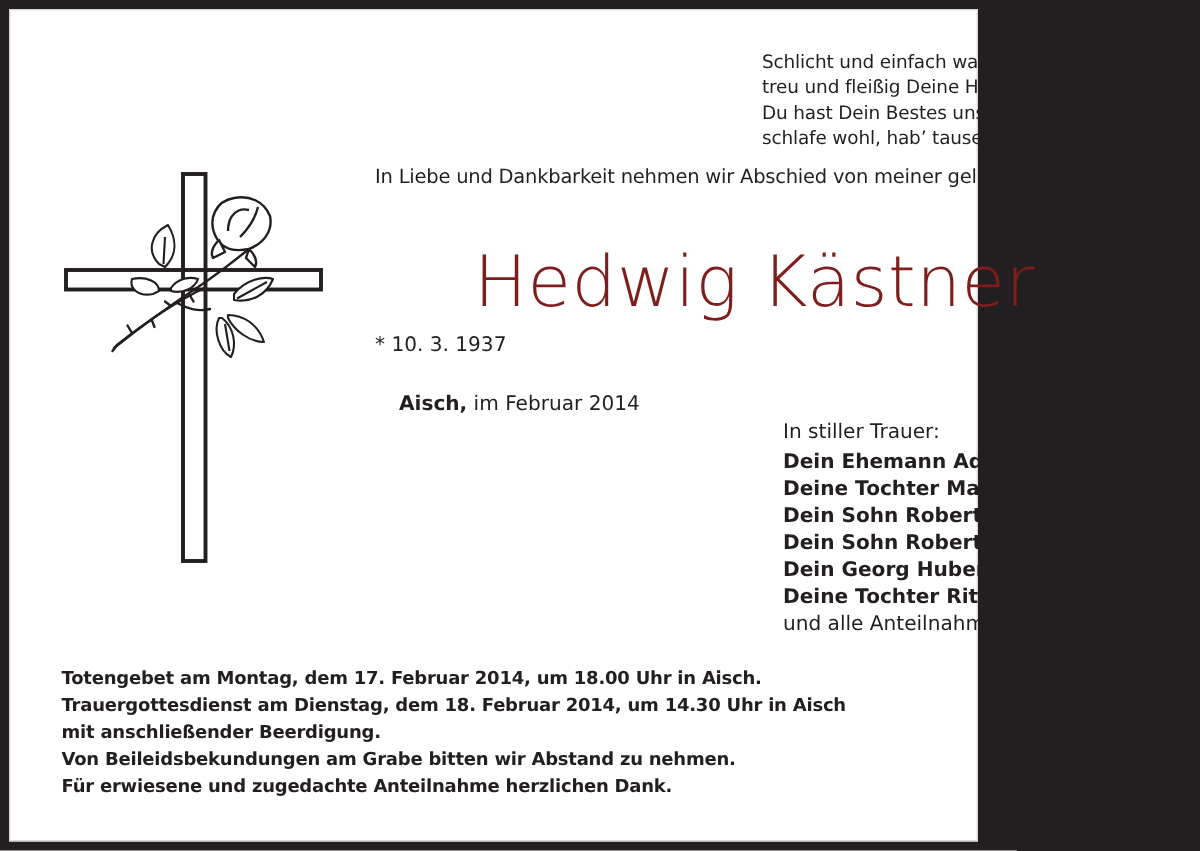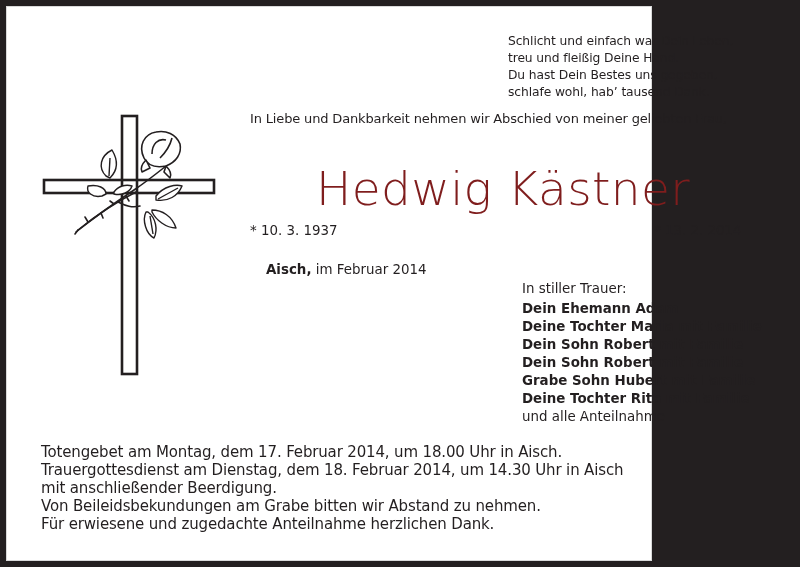--- a/index.html
+++ b/index.html
@@ -39,21 +39,21 @@
     .place b { font-weight: bold; margin-left: 16px; }
     .mourners-intro { left: 516px; top: 274px; font-size: 13.4px; line-height: 18px; }
     .mourners {
       left: 516px; top: 294px;
       font-size: 13.4px; line-height: 18px;
     }
     .mourners .m { font-weight: bold; height: 18px; }
     .mourners .rel { font-weight: normal; height: 18px; }
     .notes {
       left: 35px; top: 437px;
-      font-size: 15px; line-height: 18px; letter-spacing: -0.15px;
+      font-size: 12px; line-height: 18px; letter-spacing: -0.15px; font-weight: bold;
     }
     .notes div { height: 18px; }
     .cross-wrap { position: absolute; left: 0; top: 0; }
   </style>
 </head>
 <body>
 
 <div class="card">
 
   <svg class="cross-wrap" width="240" height="400" viewBox="0 0 240 400">
@@ -121,21 +121,21 @@
 
   <div class="abs place"><b>Aisch,</b><span> im Februar 2014</span></div>
 
   <div class="abs mourners-intro">In stiller Trauer:</div>
 
   <div class="abs mourners">
     <div class="m">Dein Ehemann Adam</div>
     <div class="m">Deine Tochter Maria mit Familie</div>
     <div class="m">Dein Sohn Robert mit Familie</div>
     <div class="m">Dein Sohn Robert mit Familie</div>
-    <div class="m">Grabe Sohn Hubert mit Familie</div>
+    <div class="m">Dein Georg Hubert mit Familie</div>
     <div class="m">Deine Tochter Rita mit Familie</div>
     <div class="rel">und alle Anteilnahme</div>
   </div>
 
   <div class="abs notes">
     <div>Totengebet am Montag, dem 17. Februar 2014, um 18.00 Uhr in Aisch.</div>
     <div>Trauergottesdienst am Dienstag, dem 18. Februar 2014, um 14.30 Uhr in Aisch</div>
     <div>mit anschließender Beerdigung.</div>
     <div>Von Beileidsbekundungen am Grabe bitten wir Abstand zu nehmen.</div>
     <div>Für erwiesene und zugedachte Anteilnahme herzlichen Dank.</div>

